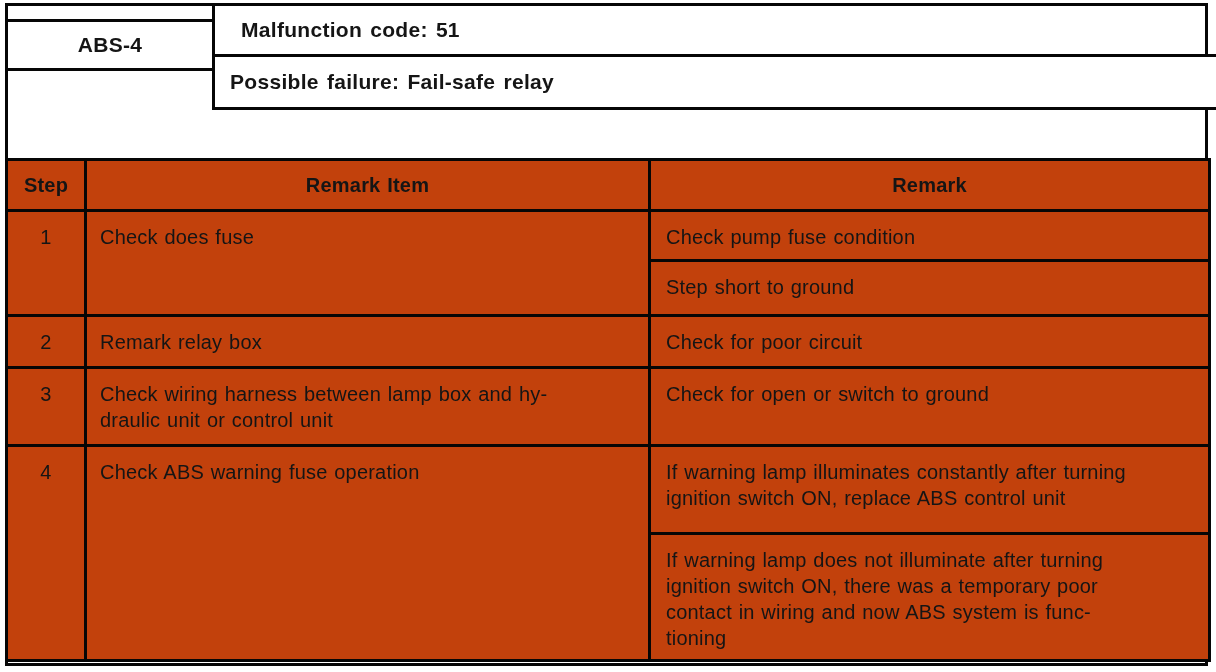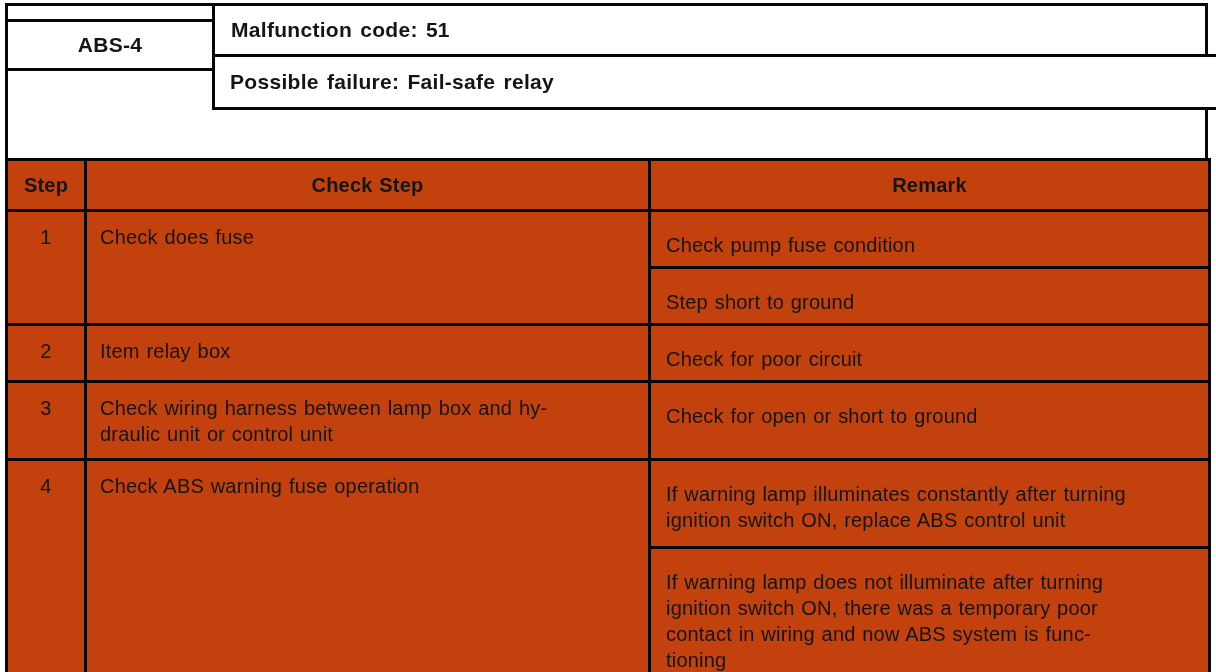--- a/index.html
+++ b/index.html
@@ -24,21 +24,21 @@
   .hcell {
     position: absolute;
     border: 3px solid #060606;
     background: #ffffff;
     display: flex; align-items: center;
     font-weight: bold; font-size: 21px;
     letter-spacing: 0.3px; word-spacing: 2px;
     white-space: nowrap;
   }
   .abs-cell   { left: 5px;   top: 3px;  width: 210px; height: 52px; justify-content: center; margin-top: 16px; }
-  .malf-cell  { left: 212px; top: 3px;  width: 996px; height: 54px; padding-left: 16px; }
+  .malf-cell  { left: 212px; top: 3px;  width: 996px; height: 54px; padding-left: 26px; }
   .fail-cell  { left: 212px; top: 54px; width: 1200px; height: 56px; padding-left: 15px; }
 
   
   table.diag {
     position: absolute; left: 5px; top: 158px;
     width: 1203px;
     border-collapse: collapse;
     table-layout: fixed;
     background: #c2410c;
     font-size: 20px;
@@ -52,21 +52,21 @@
     font-weight: bold; font-size: 20px;
     text-align: center; vertical-align: middle;
     height: 51px;
   }
   table.diag td {
     vertical-align: top;
     white-space: pre-line;
   }
   td.step   { text-align: center; padding-top: 12px; }
   td.item   { padding: 12px 10px 8px 13px; }
-  td.remark { padding: 20px 8px 8px 15px; }
+  td.remark { padding: 12px 8px 8px 15px; }
 
   tr.r1a { height: 50px; }
   tr.r1b { height: 55px; }
   tr.r2  { height: 52px; }
   tr.r3  { height: 78px; }
   tr.r4a { height: 88px; }
   tr.r4b { height: 125px; }
 </style>
 </head>
 <body>
@@ -89,44 +89,44 @@
 
   <table class="diag">
     <colgroup>
       <col style="width:79px">
       <col style="width:564px">
       <col style="width:560px">
     </colgroup>
     <tbody>
         <tr>
       <th>Step</th>
-      <th>Check Step</th>
+      <th>Remark Item</th>
       <th>Remark</th>
     </tr>
 
     <tr class="r1a">
       <td class="step" rowspan="2">1</td>
       <td class="item" rowspan="2">Check does fuse</td>
       <td class="remark">Check pump fuse condition</td>
     </tr>
     <tr class="r1b">
       <td class="remark">Step short to ground</td>
     </tr>
 
     <tr class="r2">
       <td class="step">2</td>
-      <td class="item">Item relay box</td>
+      <td class="item">Remark relay box</td>
       <td class="remark">Check for poor circuit</td>
     </tr>
 
     <tr class="r3">
       <td class="step">3</td>
       <td class="item">Check wiring harness between lamp box and hy-
 draulic unit or control unit</td>
-      <td class="remark">Check for open or short to ground</td>
+      <td class="remark">Check for open or switch to ground</td>
     </tr>
 
     <tr class="r4a">
       <td class="step" rowspan="2">4</td>
       <td class="item" rowspan="2">Check ABS warning fuse operation</td>
       <td class="remark">If warning lamp illuminates constantly after turning
 ignition switch ON, replace ABS control unit</td>
     </tr>
     <tr class="r4b">
       <td class="remark">If warning lamp does not illuminate after turning

